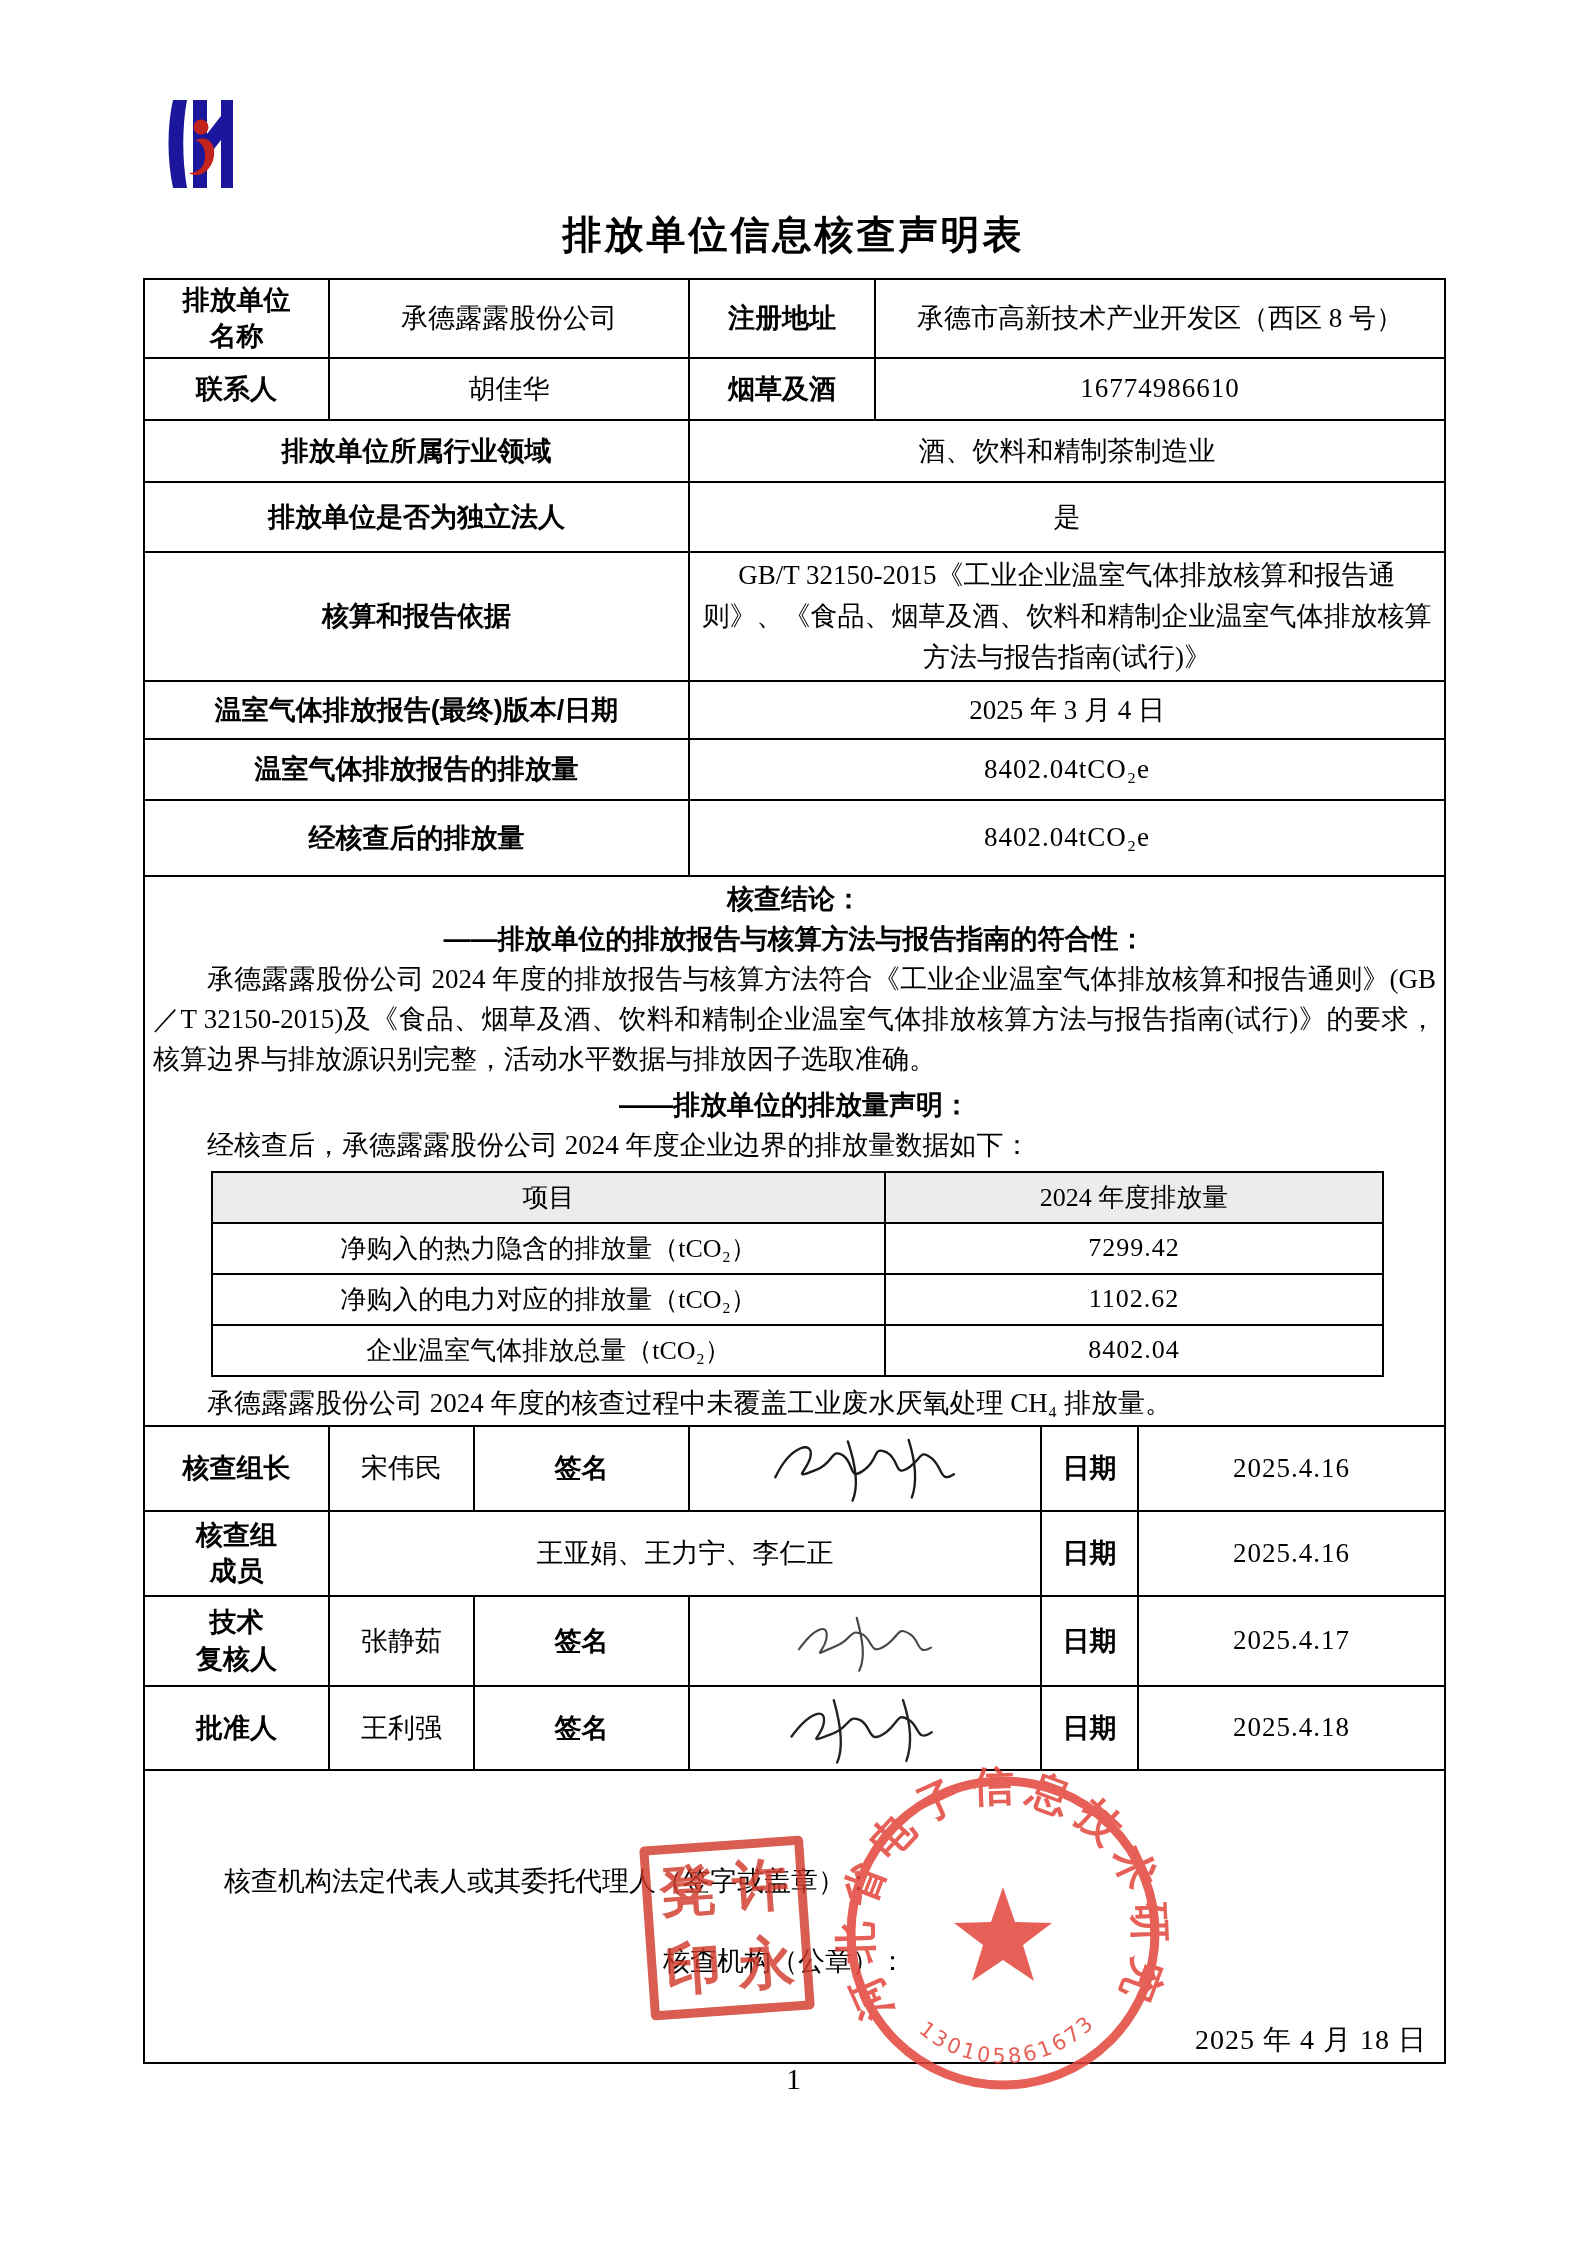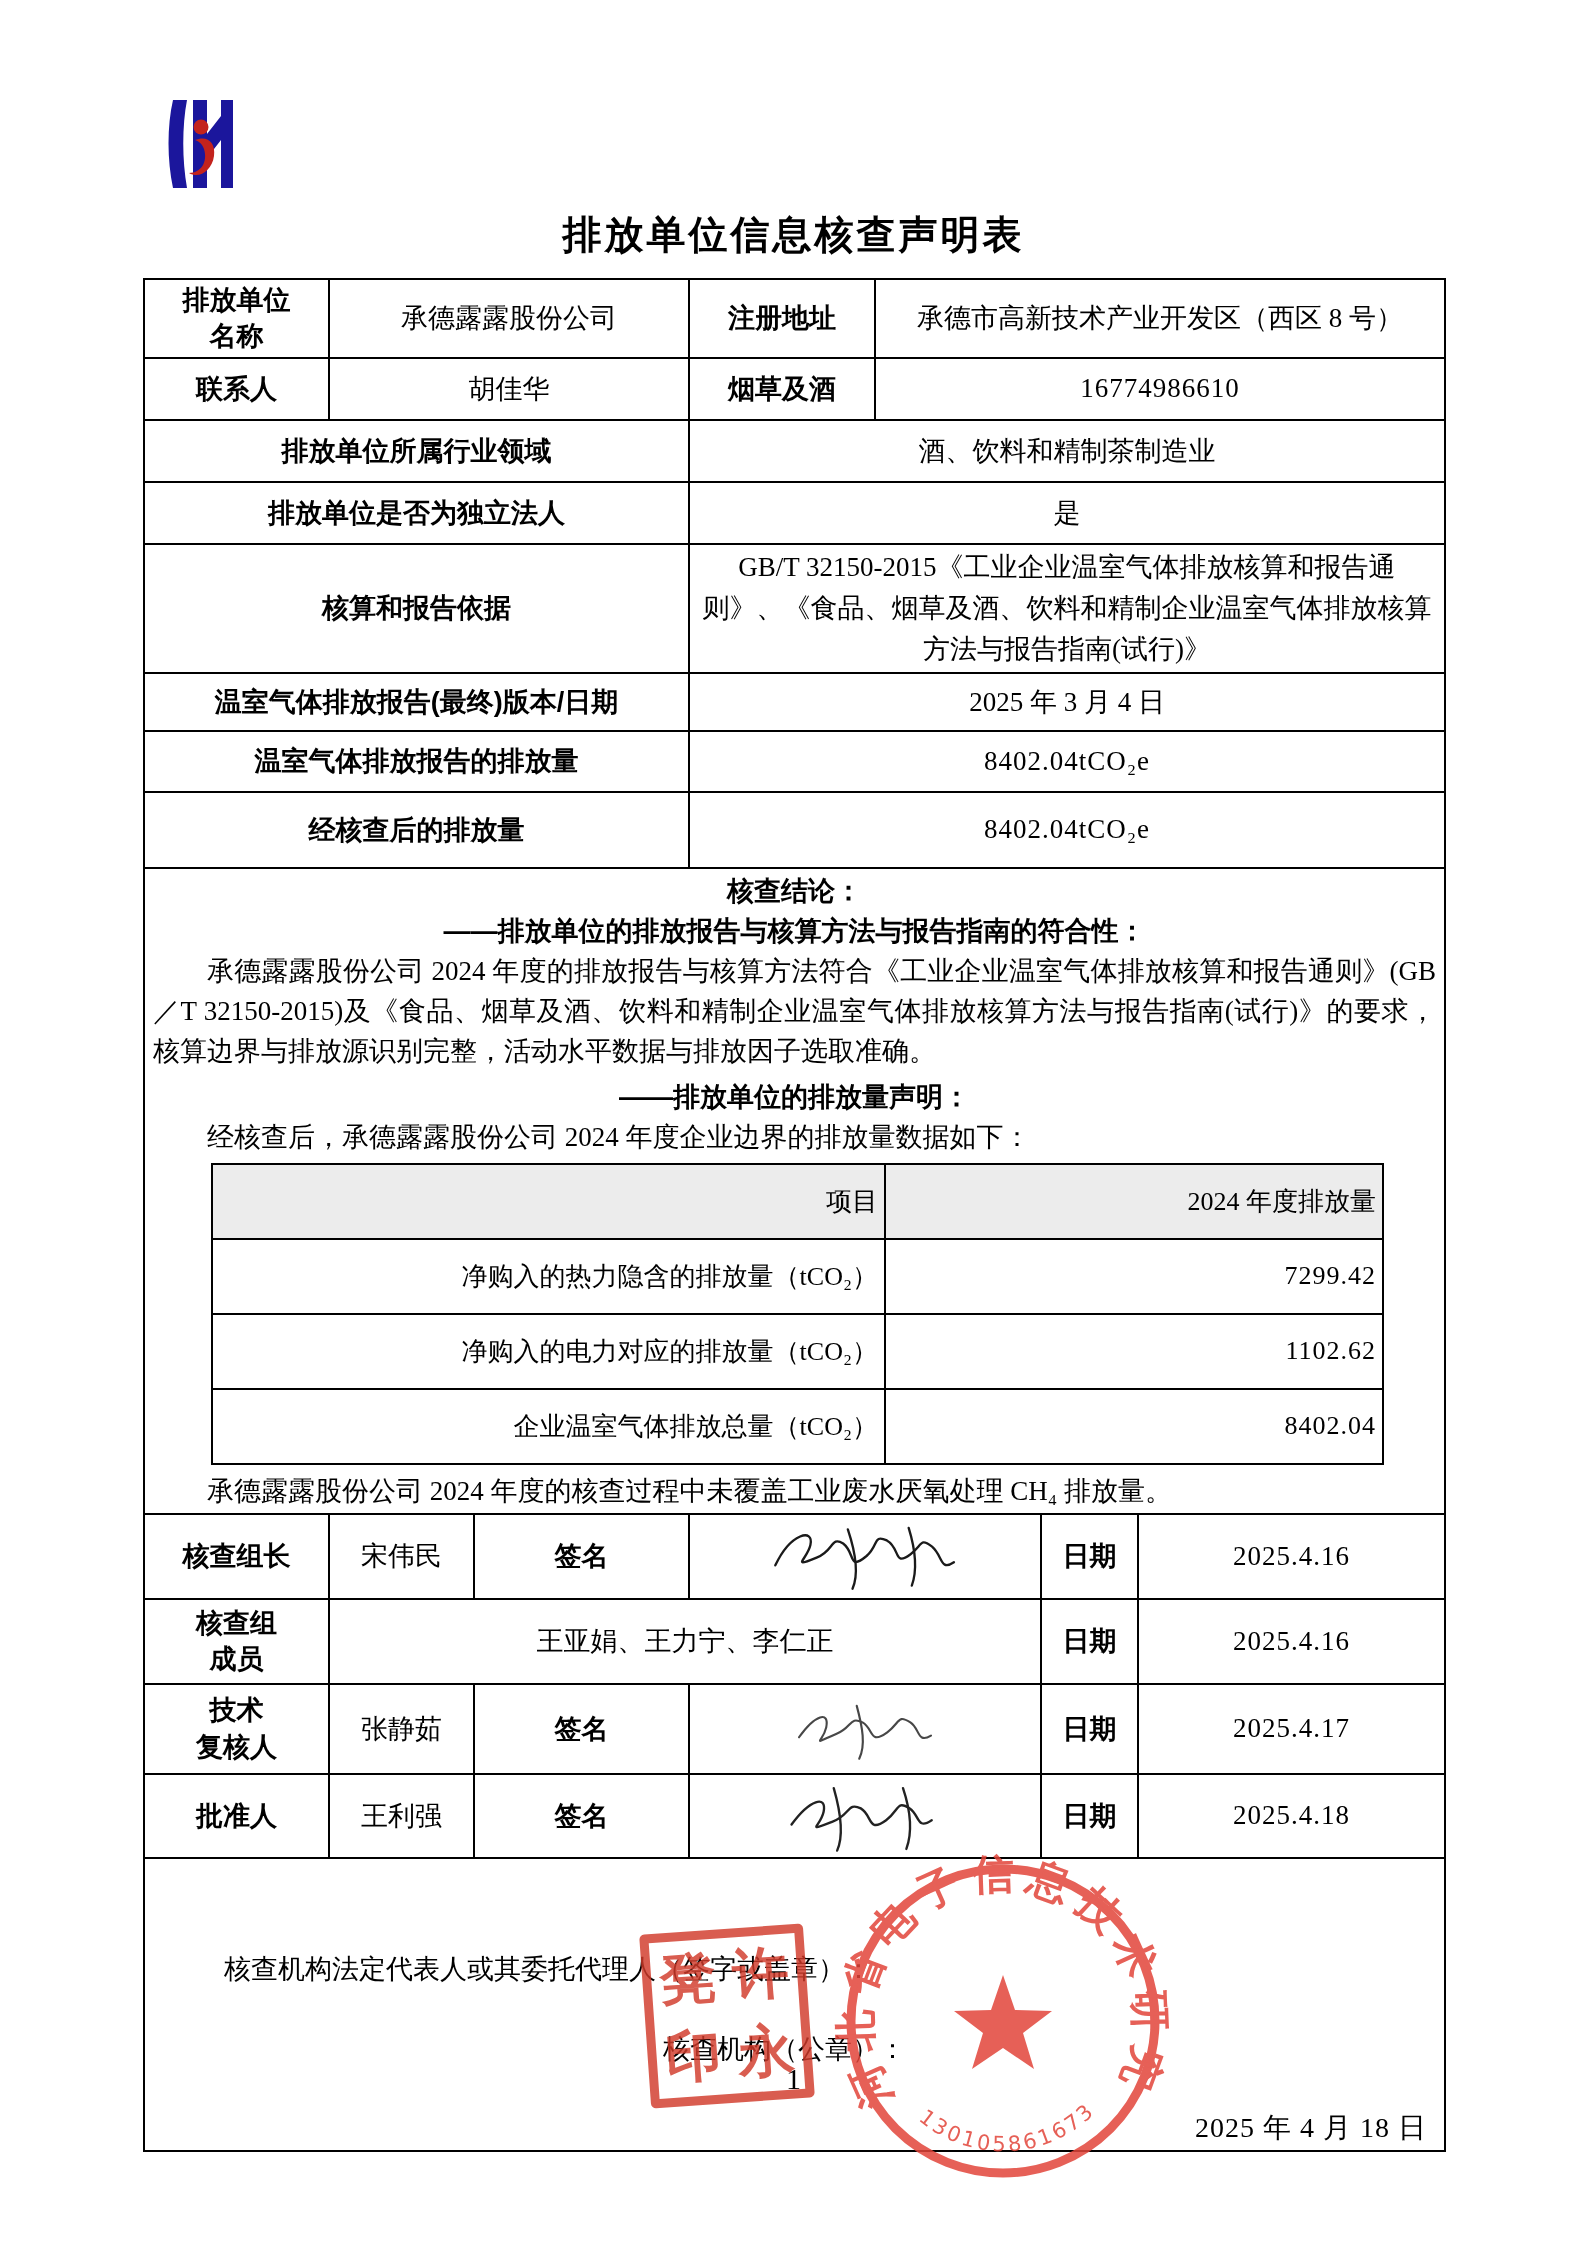--- a/index.html
+++ b/index.html
@@ -24,21 +24,21 @@
   td.lbl{font-family:"Liberation Sans","DejaVu Sans",sans-serif;font-weight:700;}
   .prewrap{white-space:pre-line;line-height:1.35;}
   .num{font-size:29px;letter-spacing:1px;}
   
   td.conclusion{text-align:left;vertical-align:top;padding:8px 14px 0 14px;margin-left:45px;}
   .c-head{font-size:27px;line-height:40px;}
   .c-par{margin:0;font-size:27px;line-height:40px;text-indent:2em;text-align:justify;}
   table.inner{
     border-collapse:collapse;table-layout:fixed;width:1171px;margin:6px 0 6px 58px;
   }
-  table.inner td{border:2px solid #000;height:41px;font-size:26px;padding:16px 6px;text-align:right;}
+  table.inner td{border:2px solid #000;height:41px;font-size:26px;padding:4px 6px;}
   table.inner tr.ihead td{background:#ececec;}
   
   .sig{display:block;margin:0 auto;}
   
   td.footer{position:relative;padding:0;text-align:left;vertical-align:top;}
   .f-line1{position:absolute;left:79px;top:92px;font-size:27px;}
   .f-line2{position:absolute;left:518px;top:172px;font-size:27px;}
   .f-date{position:absolute;left:1050px;top:250px;font-size:28px;}
   
   .stamp-square{
@@ -90,21 +90,21 @@
       <td colspan="2">胡佳华</td>
       <td class="lbl">烟草及酒</td>
       <td colspan="3" class="num">16774986610</td>
     </tr>
 
     <tr style="height:62px">
       <td colspan="3" class="lbl">排放单位所属行业领域</td>
       <td colspan="4">酒、饮料和精制茶制造业</td>
     </tr>
 
-    <tr style="height:62px">
+    <tr style="height:70px">
       <td colspan="3" class="lbl">排放单位是否为独立法人</td>
       <td colspan="4">是</td>
     </tr>
 
     <tr style="height:123px">
       <td colspan="3" class="lbl">核算和报告依据</td>
       <td colspan="4" style="line-height:41px">GB/T 32150-2015《工业企业温室气体排放核算和报告通则》、《食品、烟草及酒、饮料和精制企业温室气体排放核算方法与报告指南(试行)》</td>
     </tr>
 
     <tr style="height:58px">

